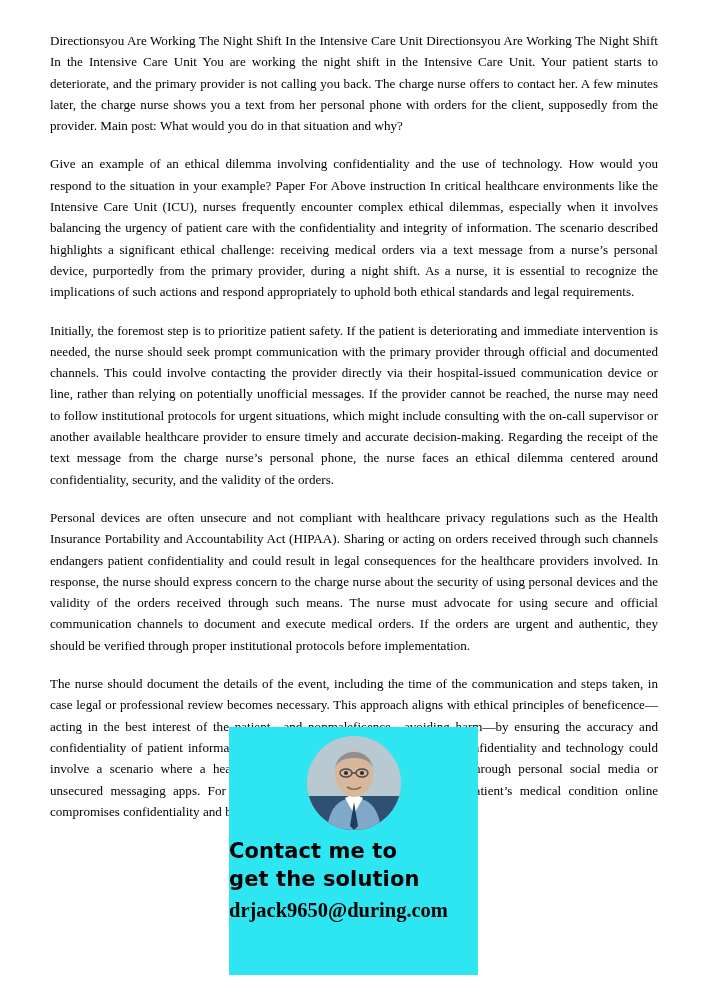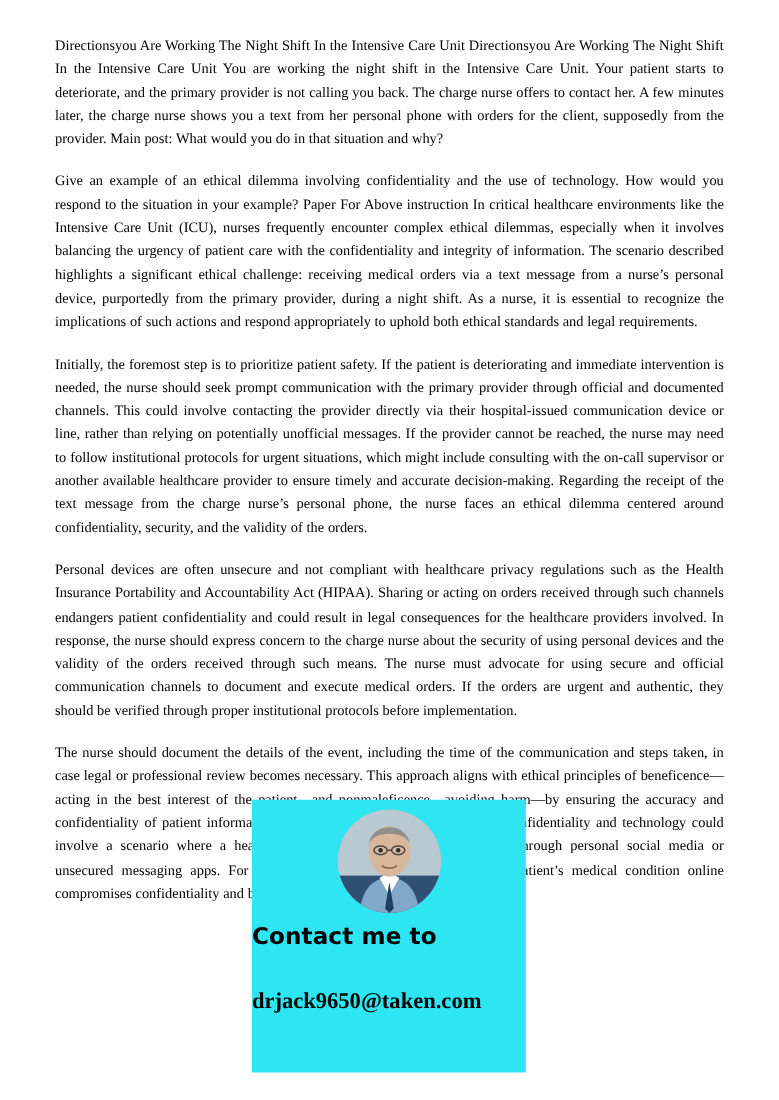--- a/index.html
+++ b/index.html
@@ -120,16 +120,17 @@
         <path d="M28 34 C28 18 66 18 66 34 C66 26 60 16 47 16 C34 16 28 26 28 34 Z" fill="#8f8f8f"></path>
         <ellipse cx="39" cy="37" rx="6" ry="4" fill="none" stroke="#4a4a4a" stroke-width="1.4"></ellipse>
         <ellipse cx="55" cy="37" rx="6" ry="4" fill="none" stroke="#4a4a4a" stroke-width="1.4"></ellipse>
         <line x1="45" y1="37" x2="49" y2="37" stroke="#4a4a4a" stroke-width="1.4"></line>
         <circle cx="39" cy="37" r="2" fill="#2b2b2b"></circle>
         <circle cx="55" cy="37" r="2" fill="#2b2b2b"></circle>
         <path d="M40 51 C44 54 50 54 54 51" stroke="#8a6a55" stroke-width="1.6" fill="none"></path>
       </svg>
     </div>
     <div class="overlay-line overlay-line-1">Contact me to</div>
-    <div class="overlay-email">drjack9650@taken.com</div>
+    <div class="overlay-line overlay-line-2">get the solution</div>
+    <div class="overlay-email">drjack9650@during.com</div>
   </div>
 
 </div>
 
 </body></html>

